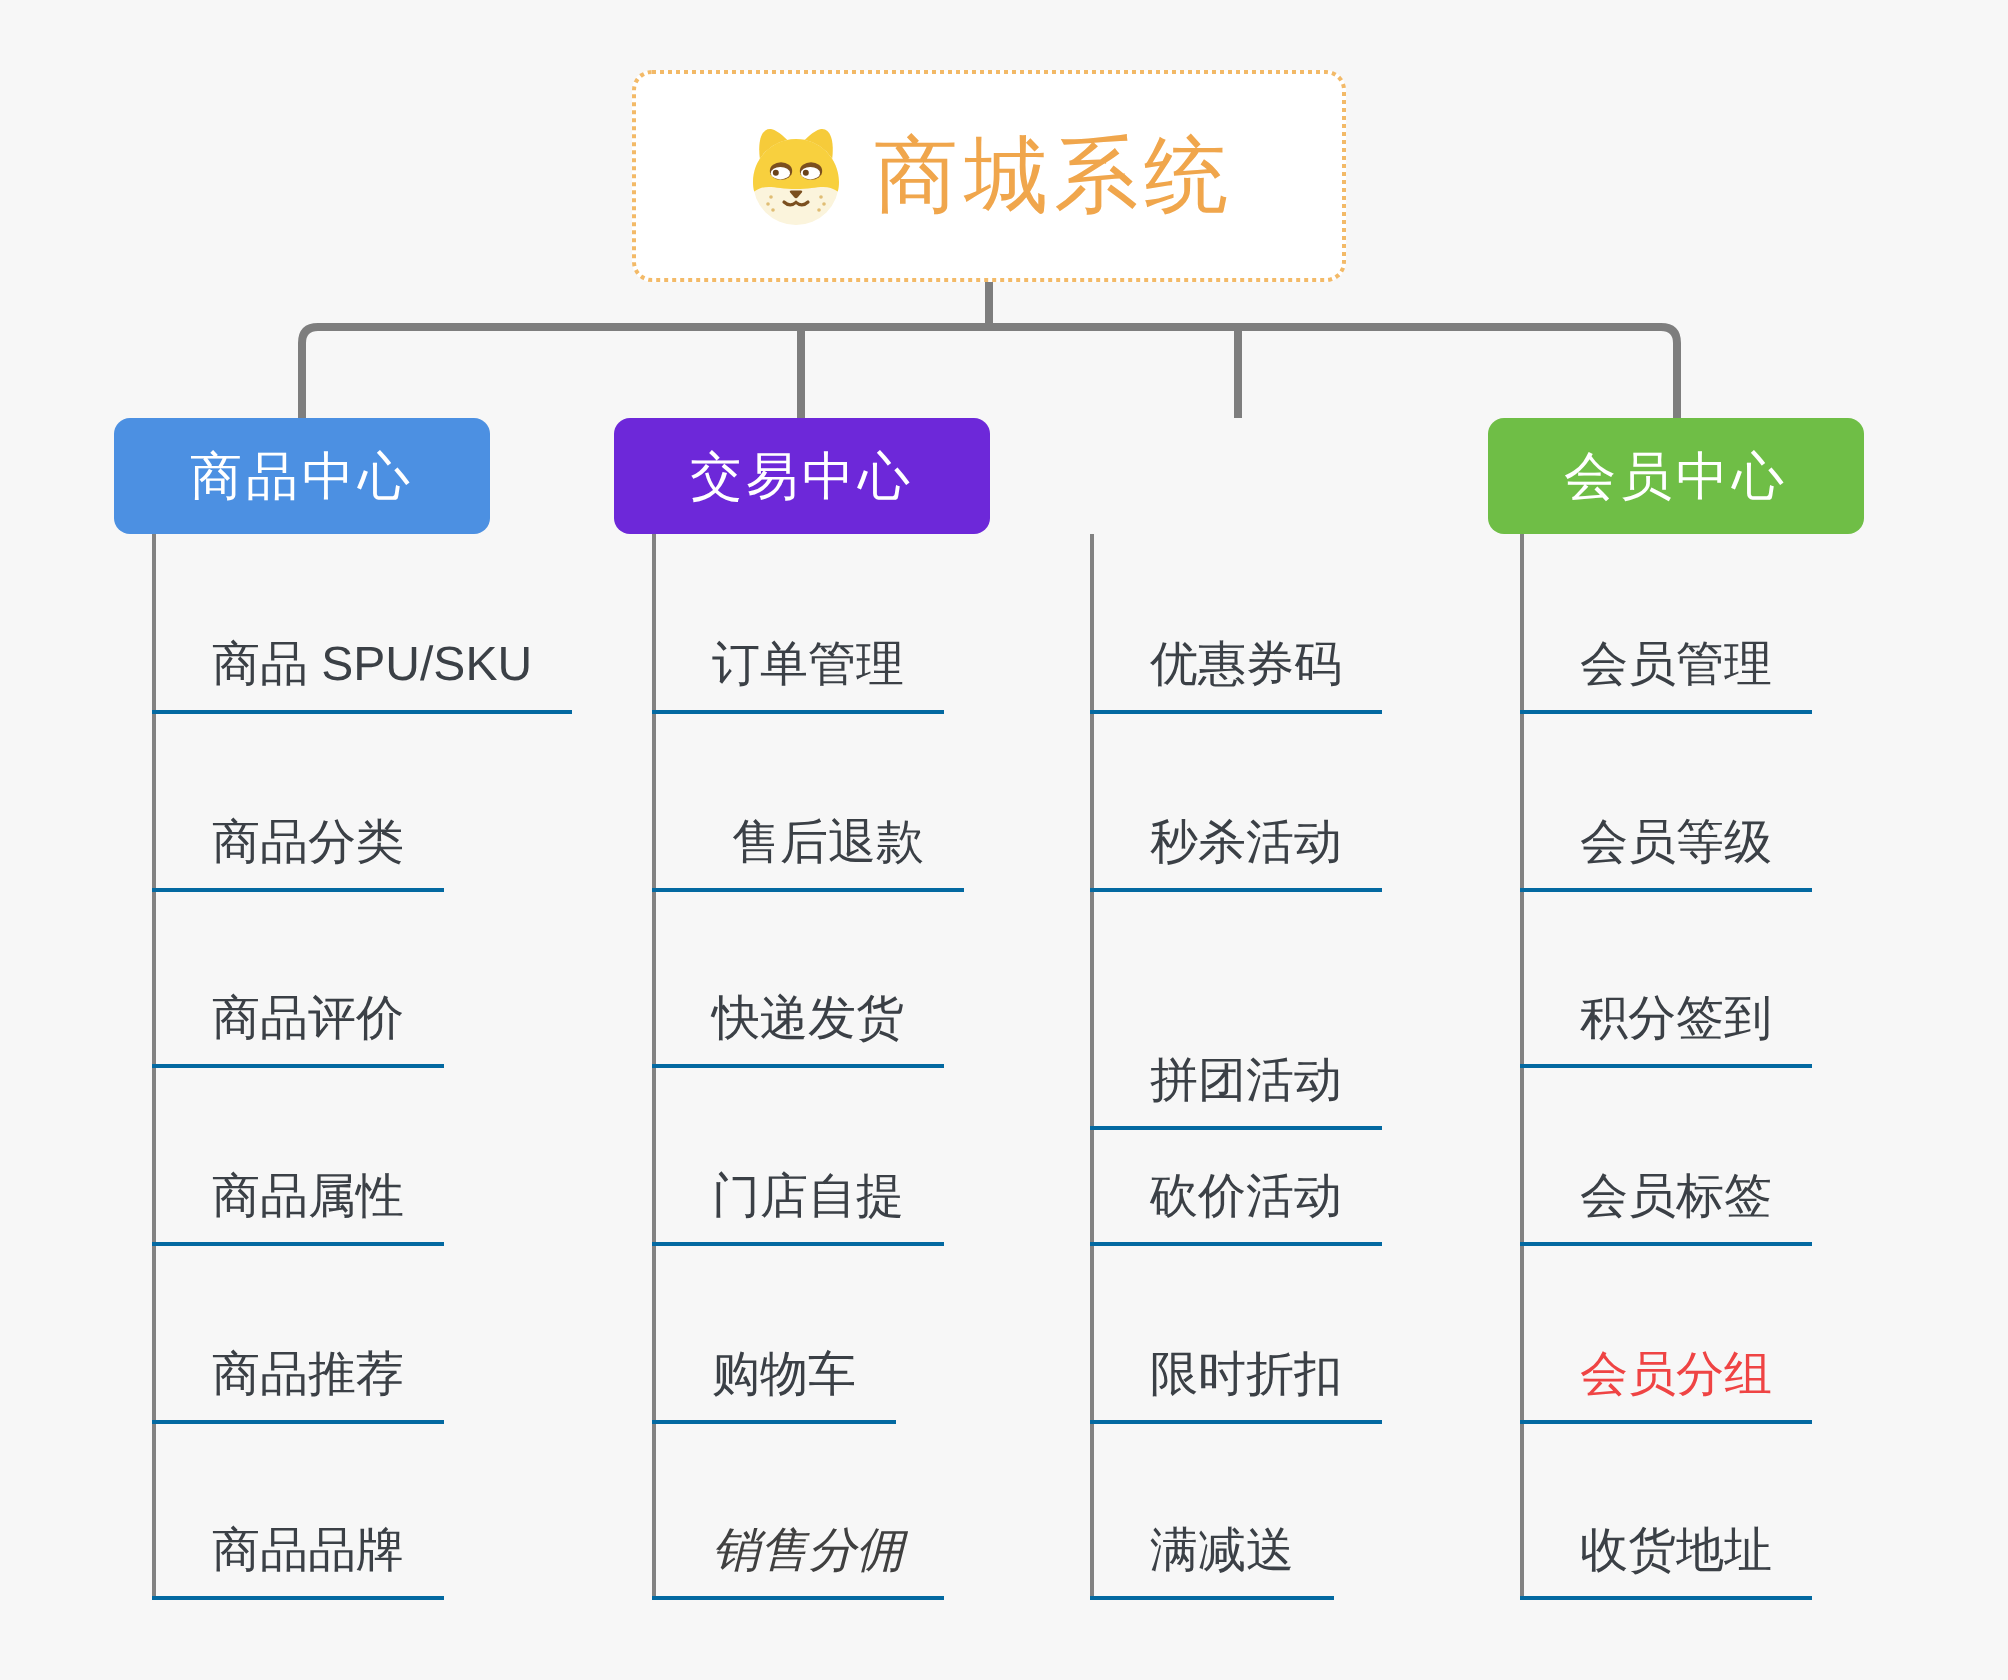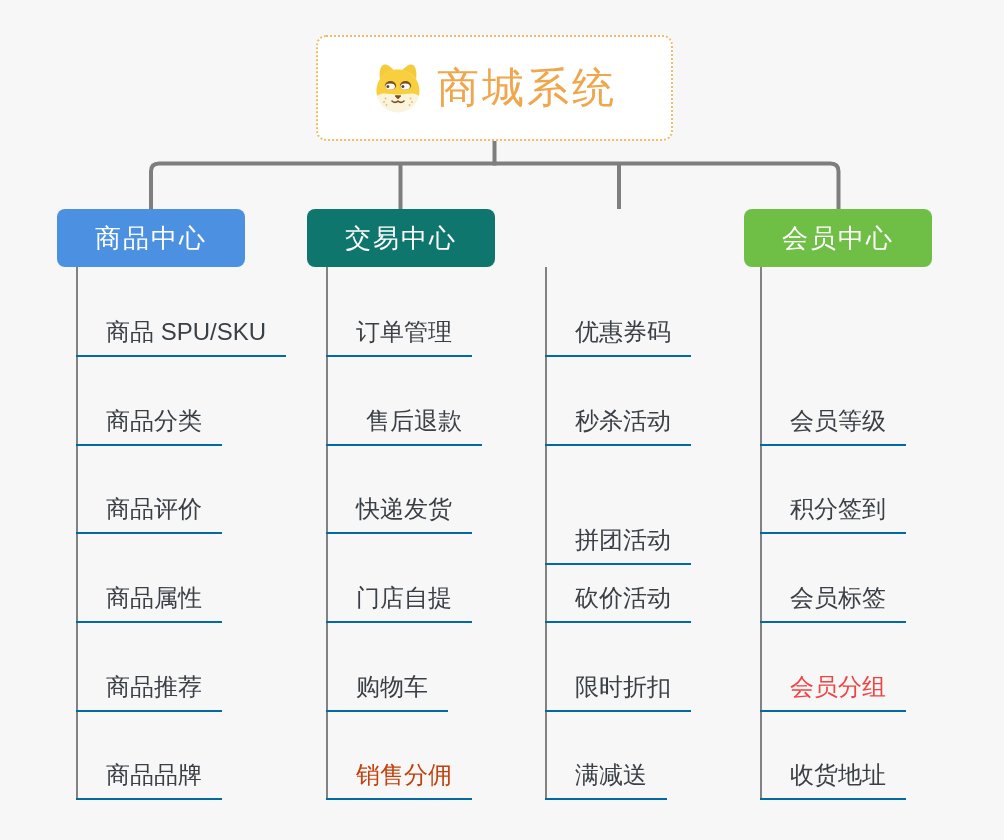--- a/index.html
+++ b/index.html
@@ -117,40 +117,40 @@
     </div>
     <div class="leaf" style="left: 76px; top: 577px; color: rgb(59, 64, 70);">
       <span>商品属性</span>
     </div>
     <div class="leaf" style="left: 76px; top: 666px; color: rgb(59, 64, 70);">
       <span>商品推荐</span>
     </div>
     <div class="leaf" style="left: 76px; top: 754px; color: rgb(59, 64, 70);">
       <span>商品品牌</span>
     </div>
-    <div class="branch-box" style="left: 307px; top: 209px; background: #0f766e; color: rgb(255, 255, 255);">
+    <div class="branch-box" style="left: 307px; top: 209px; background: #6d28d9; color: rgb(255, 255, 255);">
       <span>交易中心</span>
     </div>
     <div class="trunk" style="left: 326px; top: 267px; height: 533px;"></div>
     <div class="leaf" style="left: 326px; top: 311px; color: rgb(59, 64, 70);">
       <span>订单管理</span>
     </div>
     <div class="leaf" style="left: 326px; top: 400px; color: rgb(59, 64, 70); padding-left: 40px;">
       <span>售后退款</span>
     </div>
     <div class="leaf" style="left: 326px; top: 488px; color: rgb(59, 64, 70);">
       <span>快递发货</span>
     </div>
     <div class="leaf" style="left: 326px; top: 577px; color: rgb(59, 64, 70);">
       <span>门店自提</span>
     </div>
     <div class="leaf" style="left: 326px; top: 666px; color: rgb(59, 64, 70);">
       <span>购物车</span>
     </div>
-    <div class="leaf" style="left: 326px; top: 754px; color: #c2410c;">
+    <div class="leaf" style="left: 326px; top: 754px; color: #404040; font-style: italic;">
       <span>销售分佣</span>
     </div>
     <div class="trunk" style="left: 545px; top: 267px; height: 533px;"></div>
     <div class="leaf" style="left: 545px; top: 311px; color: rgb(59, 64, 70);">
       <span>优惠券码</span>
     </div>
     <div class="leaf" style="left: 545px; top: 400px; color: rgb(59, 64, 70);">
       <span>秒杀活动</span>
     </div>
     <div class="leaf" style="left: 545px; top: 488px; color: rgb(59, 64, 70); margin-top: 31px;">
@@ -162,20 +162,23 @@
     <div class="leaf" style="left: 545px; top: 754px; color: rgb(59, 64, 70);">
       <span>满减送</span>
     </div>
     <div class="leaf" style="left: 545px; top: 666px; color: rgb(59, 64, 70);">
       <span>限时折扣</span>
     </div>
     <div class="branch-box" style="left: 744px; top: 209px; background: rgb(111, 190, 70); color: rgb(255, 255, 255);">
       <span>会员中心</span>
     </div>
     <div class="trunk" style="left: 760px; top: 267px; height: 533px;"></div>
+    <div class="leaf" style="left: 760px; top: 311px; color: rgb(59, 64, 70);">
+      <span>会员管理</span>
+    </div>
     <div class="leaf" style="left: 760px; top: 400px; color: rgb(59, 64, 70);">
       <span>会员等级</span>
     </div>
     <div class="leaf" style="left: 760px; top: 488px; color: rgb(59, 64, 70);">
       <span>积分签到</span>
     </div>
     <div class="leaf" style="left: 760px; top: 577px; color: rgb(59, 64, 70);">
       <span>会员标签</span>
     </div>
     <div class="leaf" style="left: 760px; top: 666px; color: #ef4444;">

